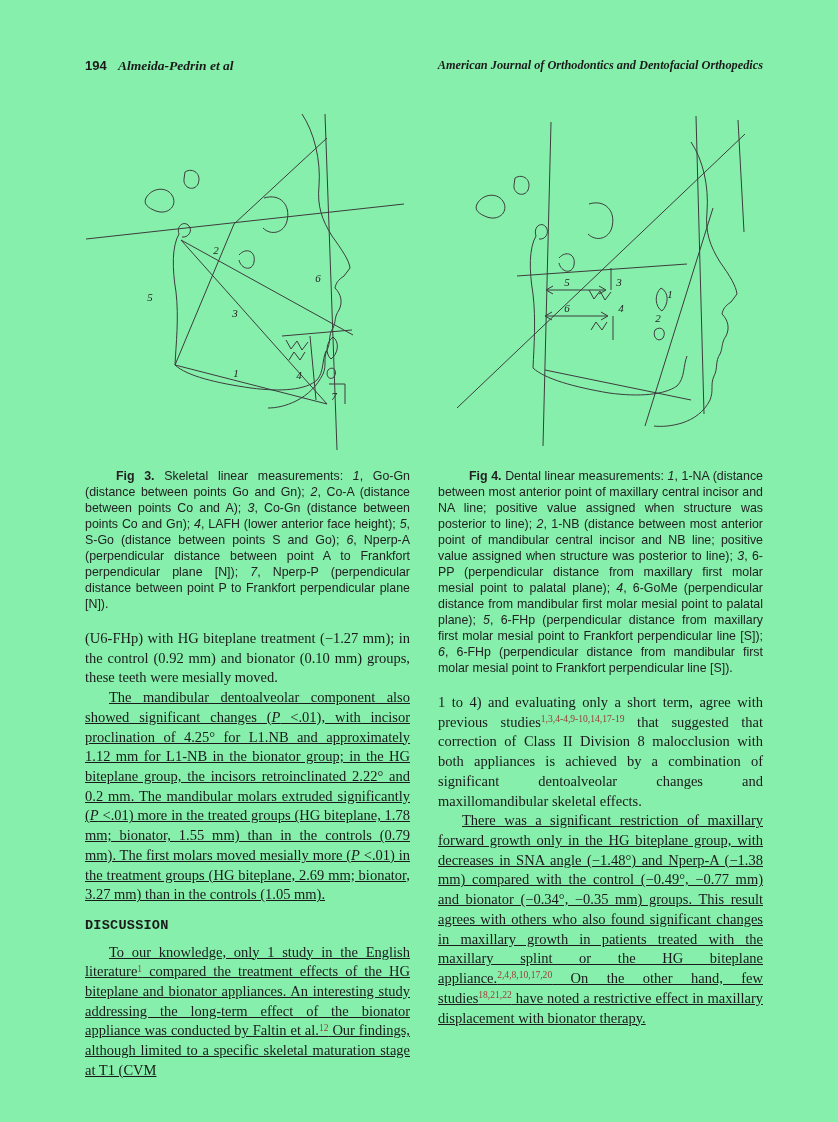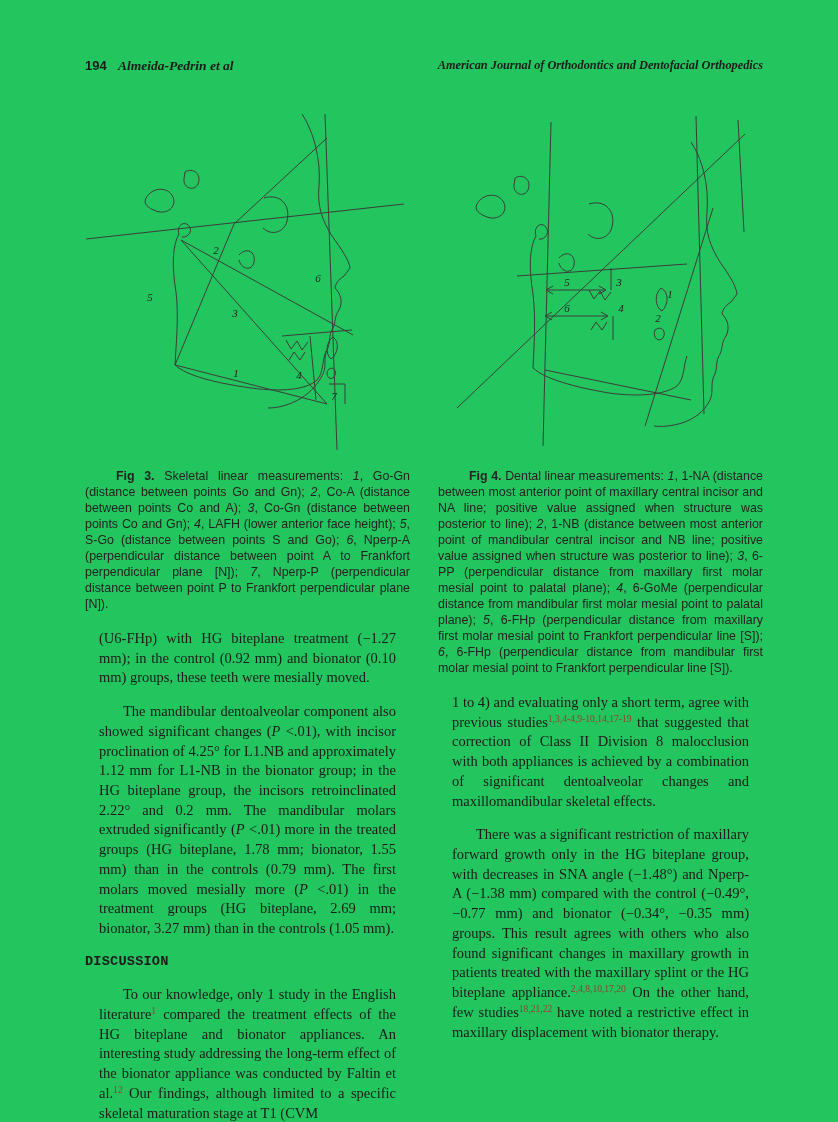--- a/index.html
+++ b/index.html
@@ -1,20 +1,20 @@
 <!DOCTYPE html>
 <html style="--ref: #9a3b33;"><head>
 <meta charset="utf-8">
 <style>
   html, body { margin: 0; padding: 0; background: #ffffff; }
   .page {
     position: relative;
     width: 838px;
     height: 1122px;
-    background: #22c55e;
+    background: #86efac;
     overflow: hidden;
     font-family: "Liberation Serif", serif;
     color: #1a1a1a;
   }
   .content {
     position: absolute;
     left: 85px;
     top: 58px;
     width: 678px;
   }
@@ -53,22 +53,22 @@
     line-height: 1.29;
     text-align: justify;
     color: #222;
   }
   .body-text {
     margin-top: 17px;
     font-size: 14.5px;
     line-height: 1.36;
     text-align: justify;
   }
-  .body-text p { margin: 14px; }
-  .body-text p.indent { text-indent: 24px; }
+  .body-text p { margin: 0; }
+  .body-text p.indent { text-indent: 24px; text-decoration: underline; }
   .section-heading {
     font-family: Liberation Mono, monospace;
     font-weight: bold;
     font-size: 13.6px;
     margin: 12px 0 7px 0;
     letter-spacing: 0.2px;
   }
   .it { font-style: italic; }
   .bd { font-weight: bold; padding-left: 31px; }
   .ref {

